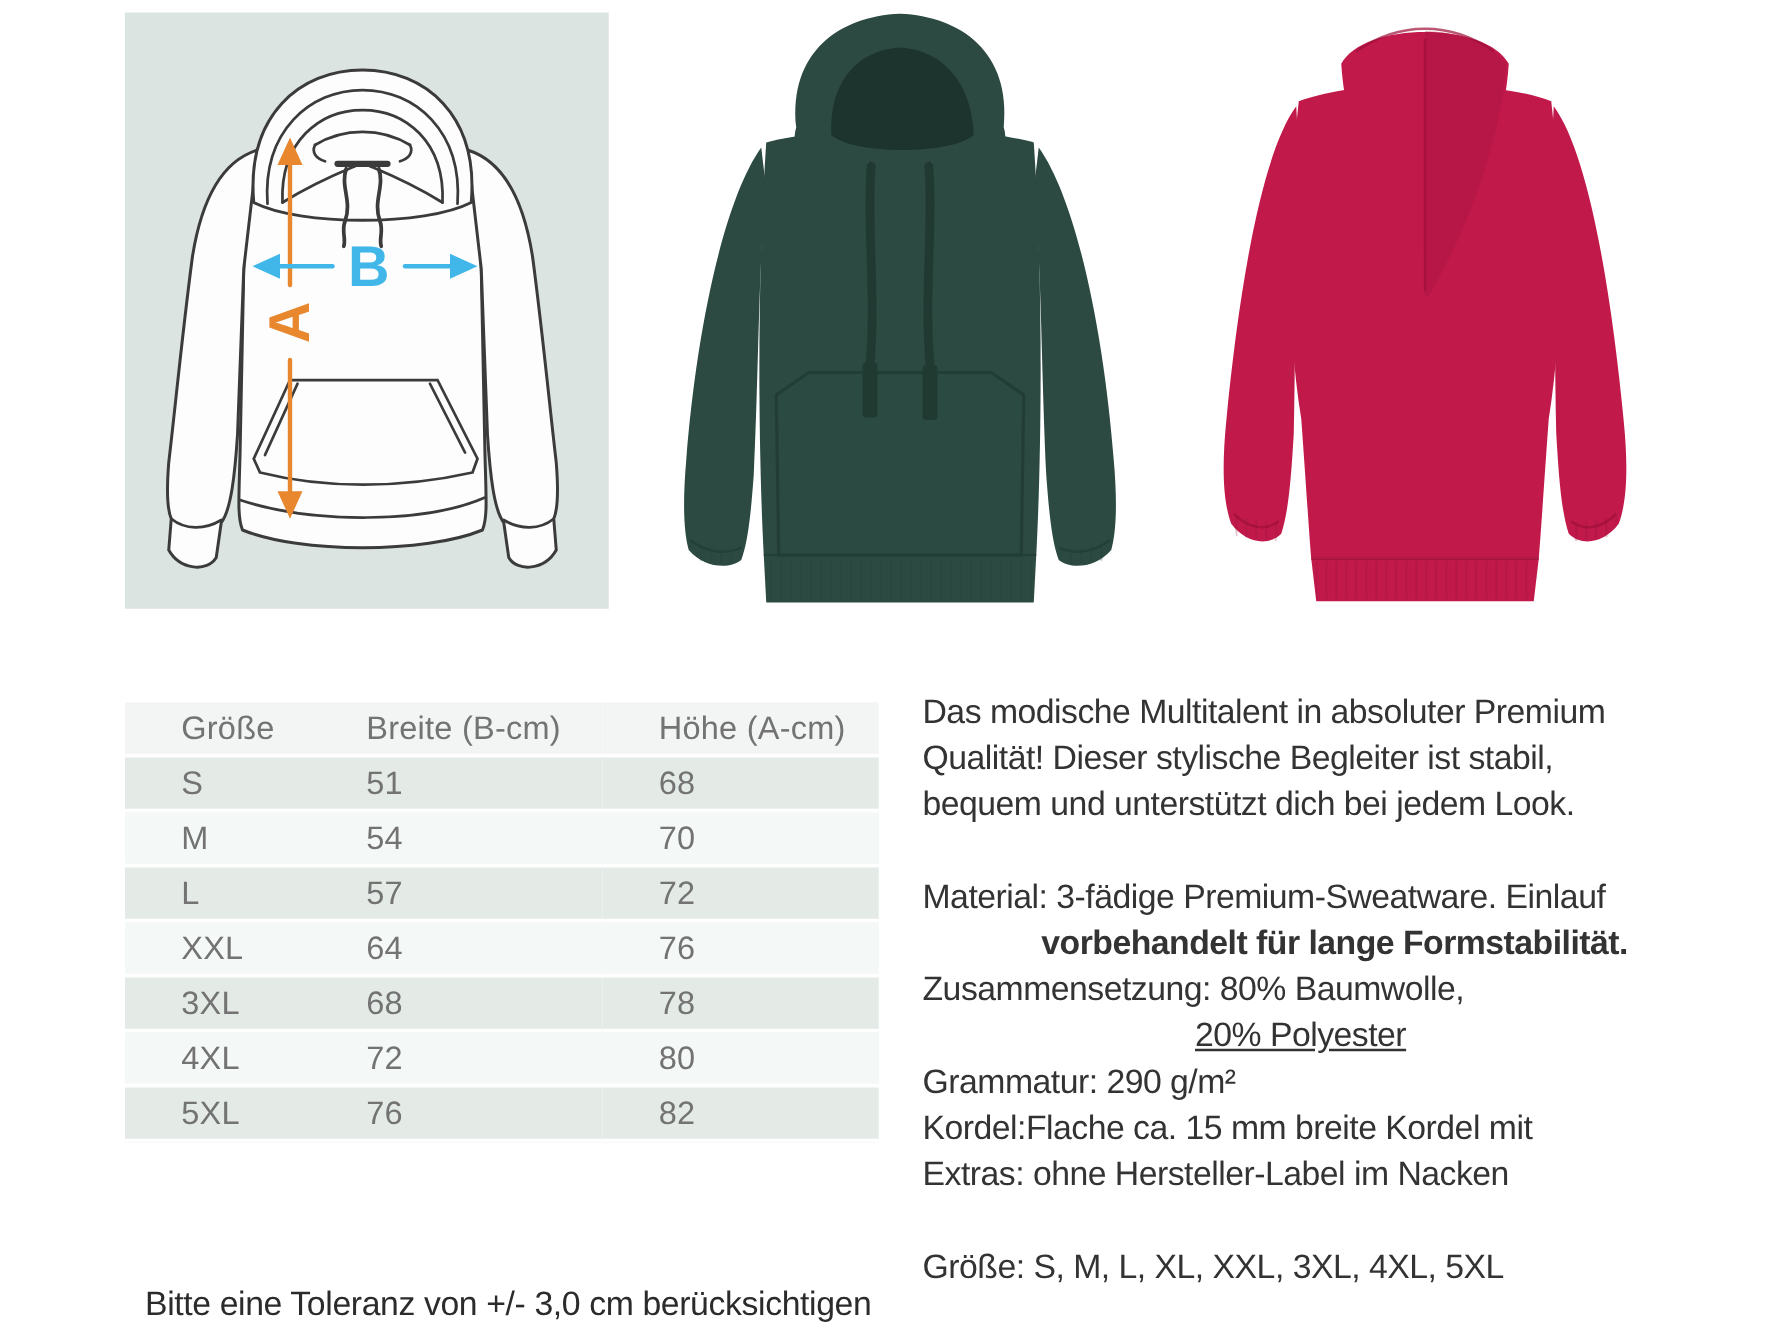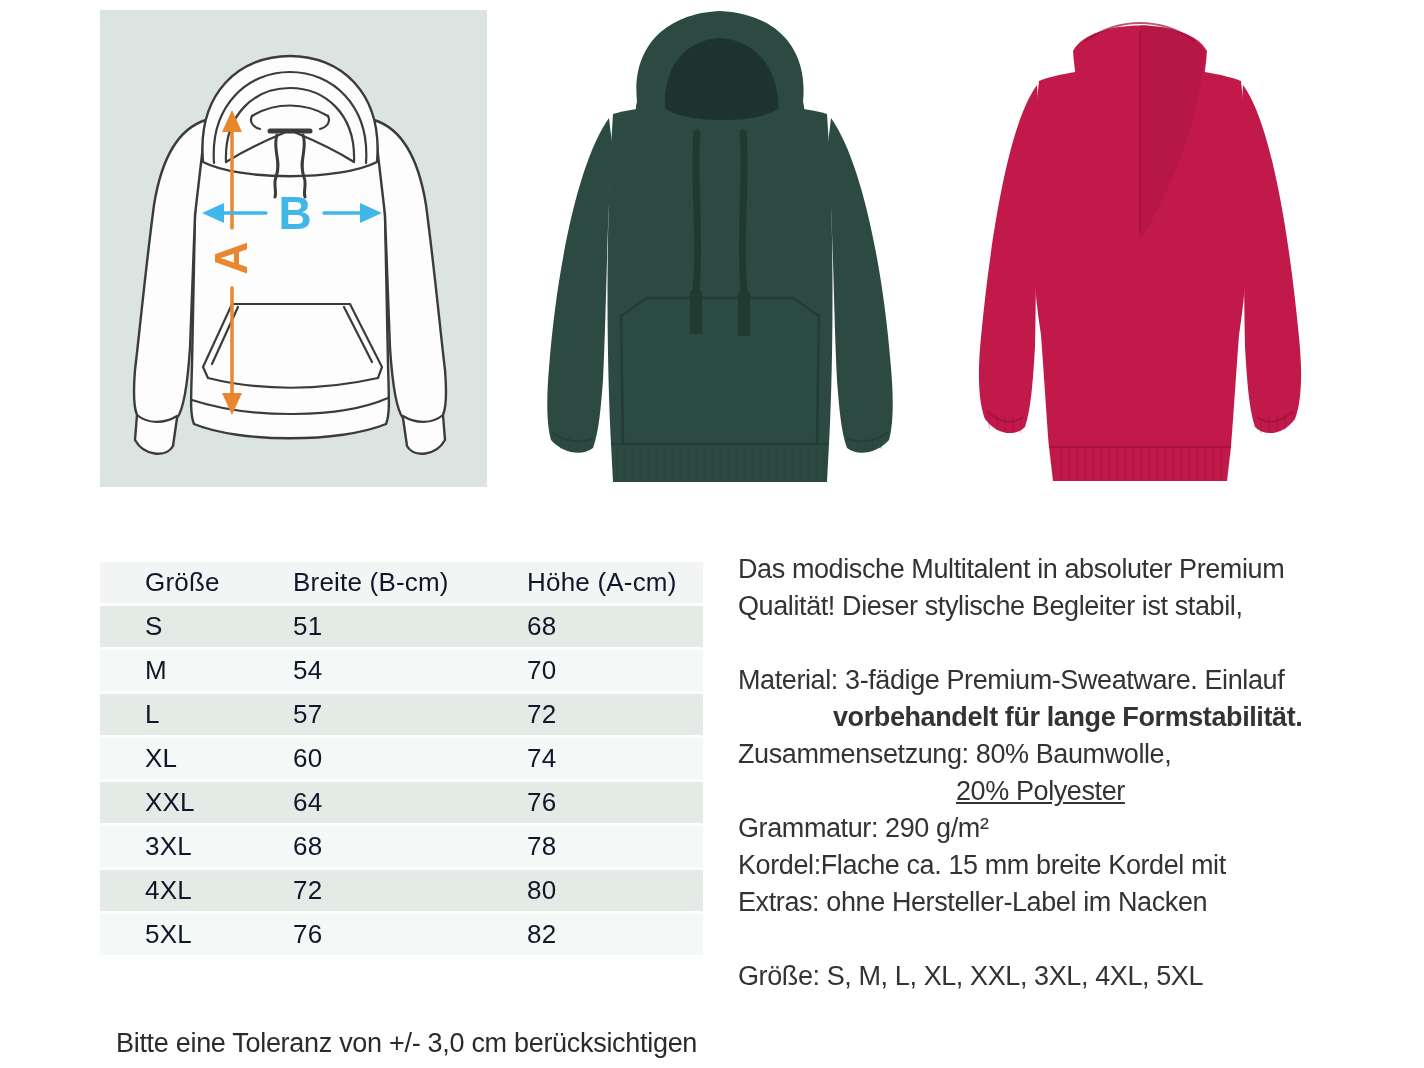--- a/index.html
+++ b/index.html
@@ -11,21 +11,21 @@
   .diagram-panel svg{display:block;}
 
   
   .photo{position:absolute;}
   .photo-front{left:525px;top:0;width:390px;height:500px;}
   .photo-back{left:945px;top:5px;width:390px;height:490px;}
 
   
   table.size-table{position:absolute;left:100px;top:562px;width:603px;
     border-collapse:separate;border-spacing:0;table-layout:fixed;
-    font-size:26px;color:#0f172a;letter-spacing:0.2px;}
+    font-size:26px;color:#737373;letter-spacing:0.2px;}
   table.size-table th,table.size-table td{height:41px;padding:0 0 0 45px;text-align:left;
     font-weight:400;border-bottom:3px solid #ffffff;vertical-align:middle;}
   table.size-table thead th{background:#f2f5f3;}
   table.size-table tbody tr:nth-child(odd) td{background:#e4ebe7;}
   table.size-table tbody tr:nth-child(even) td{background:#f4f8f6;}
 
   
   .tolerance{position:absolute;left:100px;top:1028px;font-size:27px;color:#2b2b2b;
     white-space:nowrap;letter-spacing:-0.3px;margin-left:16px;}
 
@@ -177,25 +177,20 @@
         <td>M</td>
         <td>54</td>
         <td>70</td>
       </tr>
       <tr>
         <td>L</td>
         <td>57</td>
         <td>72</td>
       </tr>
       <tr>
-        <td>XL</td>
-        <td>60</td>
-        <td>74</td>
-      </tr>
-      <tr>
         <td>XXL</td>
         <td>64</td>
         <td>76</td>
       </tr>
       <tr>
         <td>3XL</td>
         <td>68</td>
         <td>78</td>
       </tr>
       <tr>
@@ -209,20 +204,21 @@
         <td>82</td>
       </tr>
     </tbody>
   </table>
 
   <div class="tolerance">Bitte eine Toleranz von +/- 3,0 cm berücksichtigen</div>
 
   <div class="description">
     <div class="line">Das modische Multitalent in absoluter Premium</div>
     <div class="line">Qualität! Dieser stylische Begleiter ist stabil,</div>
+    <div class="line">bequem und unterstützt dich bei jedem Look.</div>
     <div class="gap"></div>
     <div class="line">Material: 3-fädige Premium-Sweatware. Einlauf</div>
     <div class="line ind1">vorbehandelt für lange Formstabilität.</div>
     <div class="line">Zusammensetzung: 80% Baumwolle,</div>
     <div class="line ind2">20% Polyester</div>
     <div class="line">Grammatur: 290 g/m²</div>
     <div class="line">Kordel:Flache ca. 15 mm breite Kordel mit</div>
     <div class="line">Extras: ohne Hersteller-Label im Nacken</div>
     <div class="gap"></div>
     <div class="line">Größe: S, M, L, XL, XXL, 3XL, 4XL, 5XL</div>

